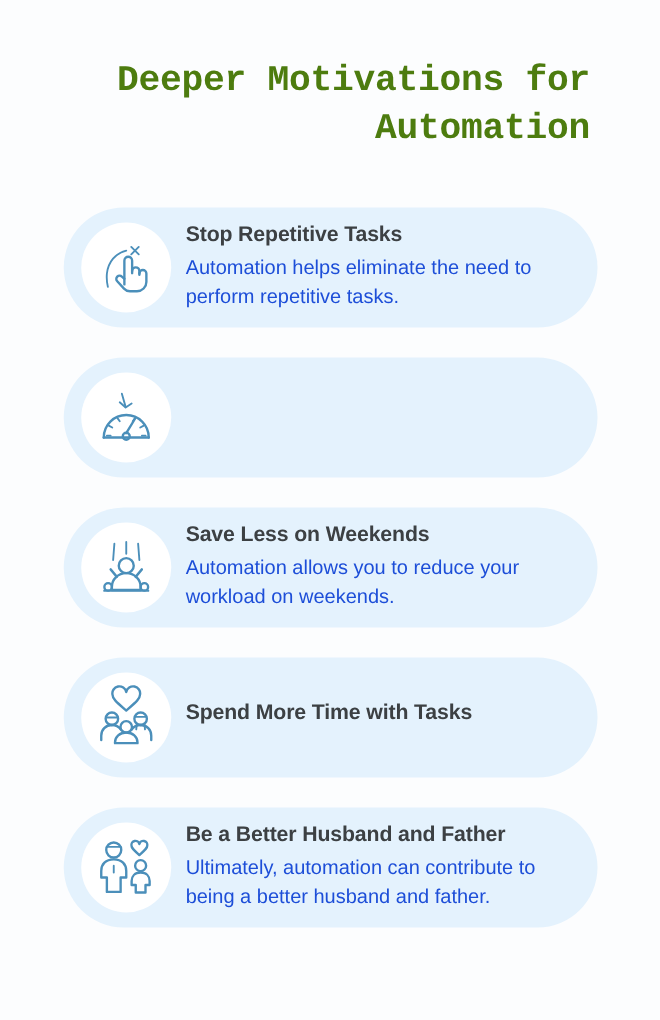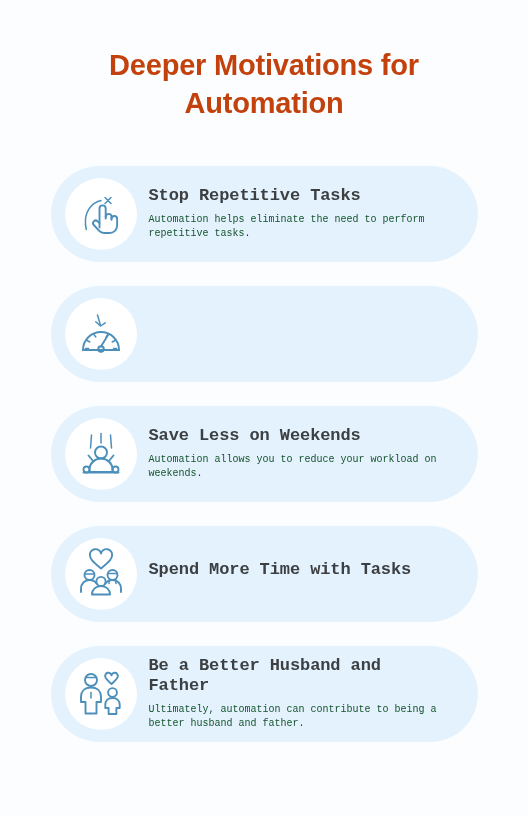--- a/index.html
+++ b/index.html
@@ -15,26 +15,27 @@
   }
   .page {
     position: relative;
     width: 528px;
     height: 816px;
     box-sizing: border-box;
   }
   .page-title {
     margin: 0;
     padding: 46px 56px 0 56px;
-    text-align: center;
+    text-align: right;
     font-size: 29px;
     line-height: 1.32;
     font-weight: bold;
-    color: #c2410c;
+    color: #4d7c0f;
     letter-spacing: -0.2px;
+    font-family: Liberation Mono, monospace;
   }
   .card-list {
     margin: 0;
     padding: 0;
     list-style: none;
     margin-top: 43px;
   }
   .card {
     position: relative;
     display: flex;
@@ -59,35 +60,34 @@
     margin-right: 12px;
   }
   .card-icon-wrap svg {
     display: block;
     width: 52px;
     height: 52px;
   }
   .card-body {
     flex: 1 1 auto;
     padding-right: 6px;
-    font-family: Liberation Mono, monospace;
   }
   .card-title {
     margin: 0 0 6px 0;
     font-size: 17px;
     font-weight: bold;
     color: #3c4043;
     line-height: 1.2;
     letter-spacing: -0.1px;
   }
   .card-desc {
     margin: 0;
-    font-size: 10px;
+    font-size: 16px;
     line-height: 1.42;
-    color: #14532d;
+    color: #1d4ed8;
   }
   
   .ico {
     fill: none;
     stroke: #4b8fba;
     stroke-width: 1.9;
     stroke-linecap: round;
     stroke-linejoin: round;
   }
   .ico-thin {

